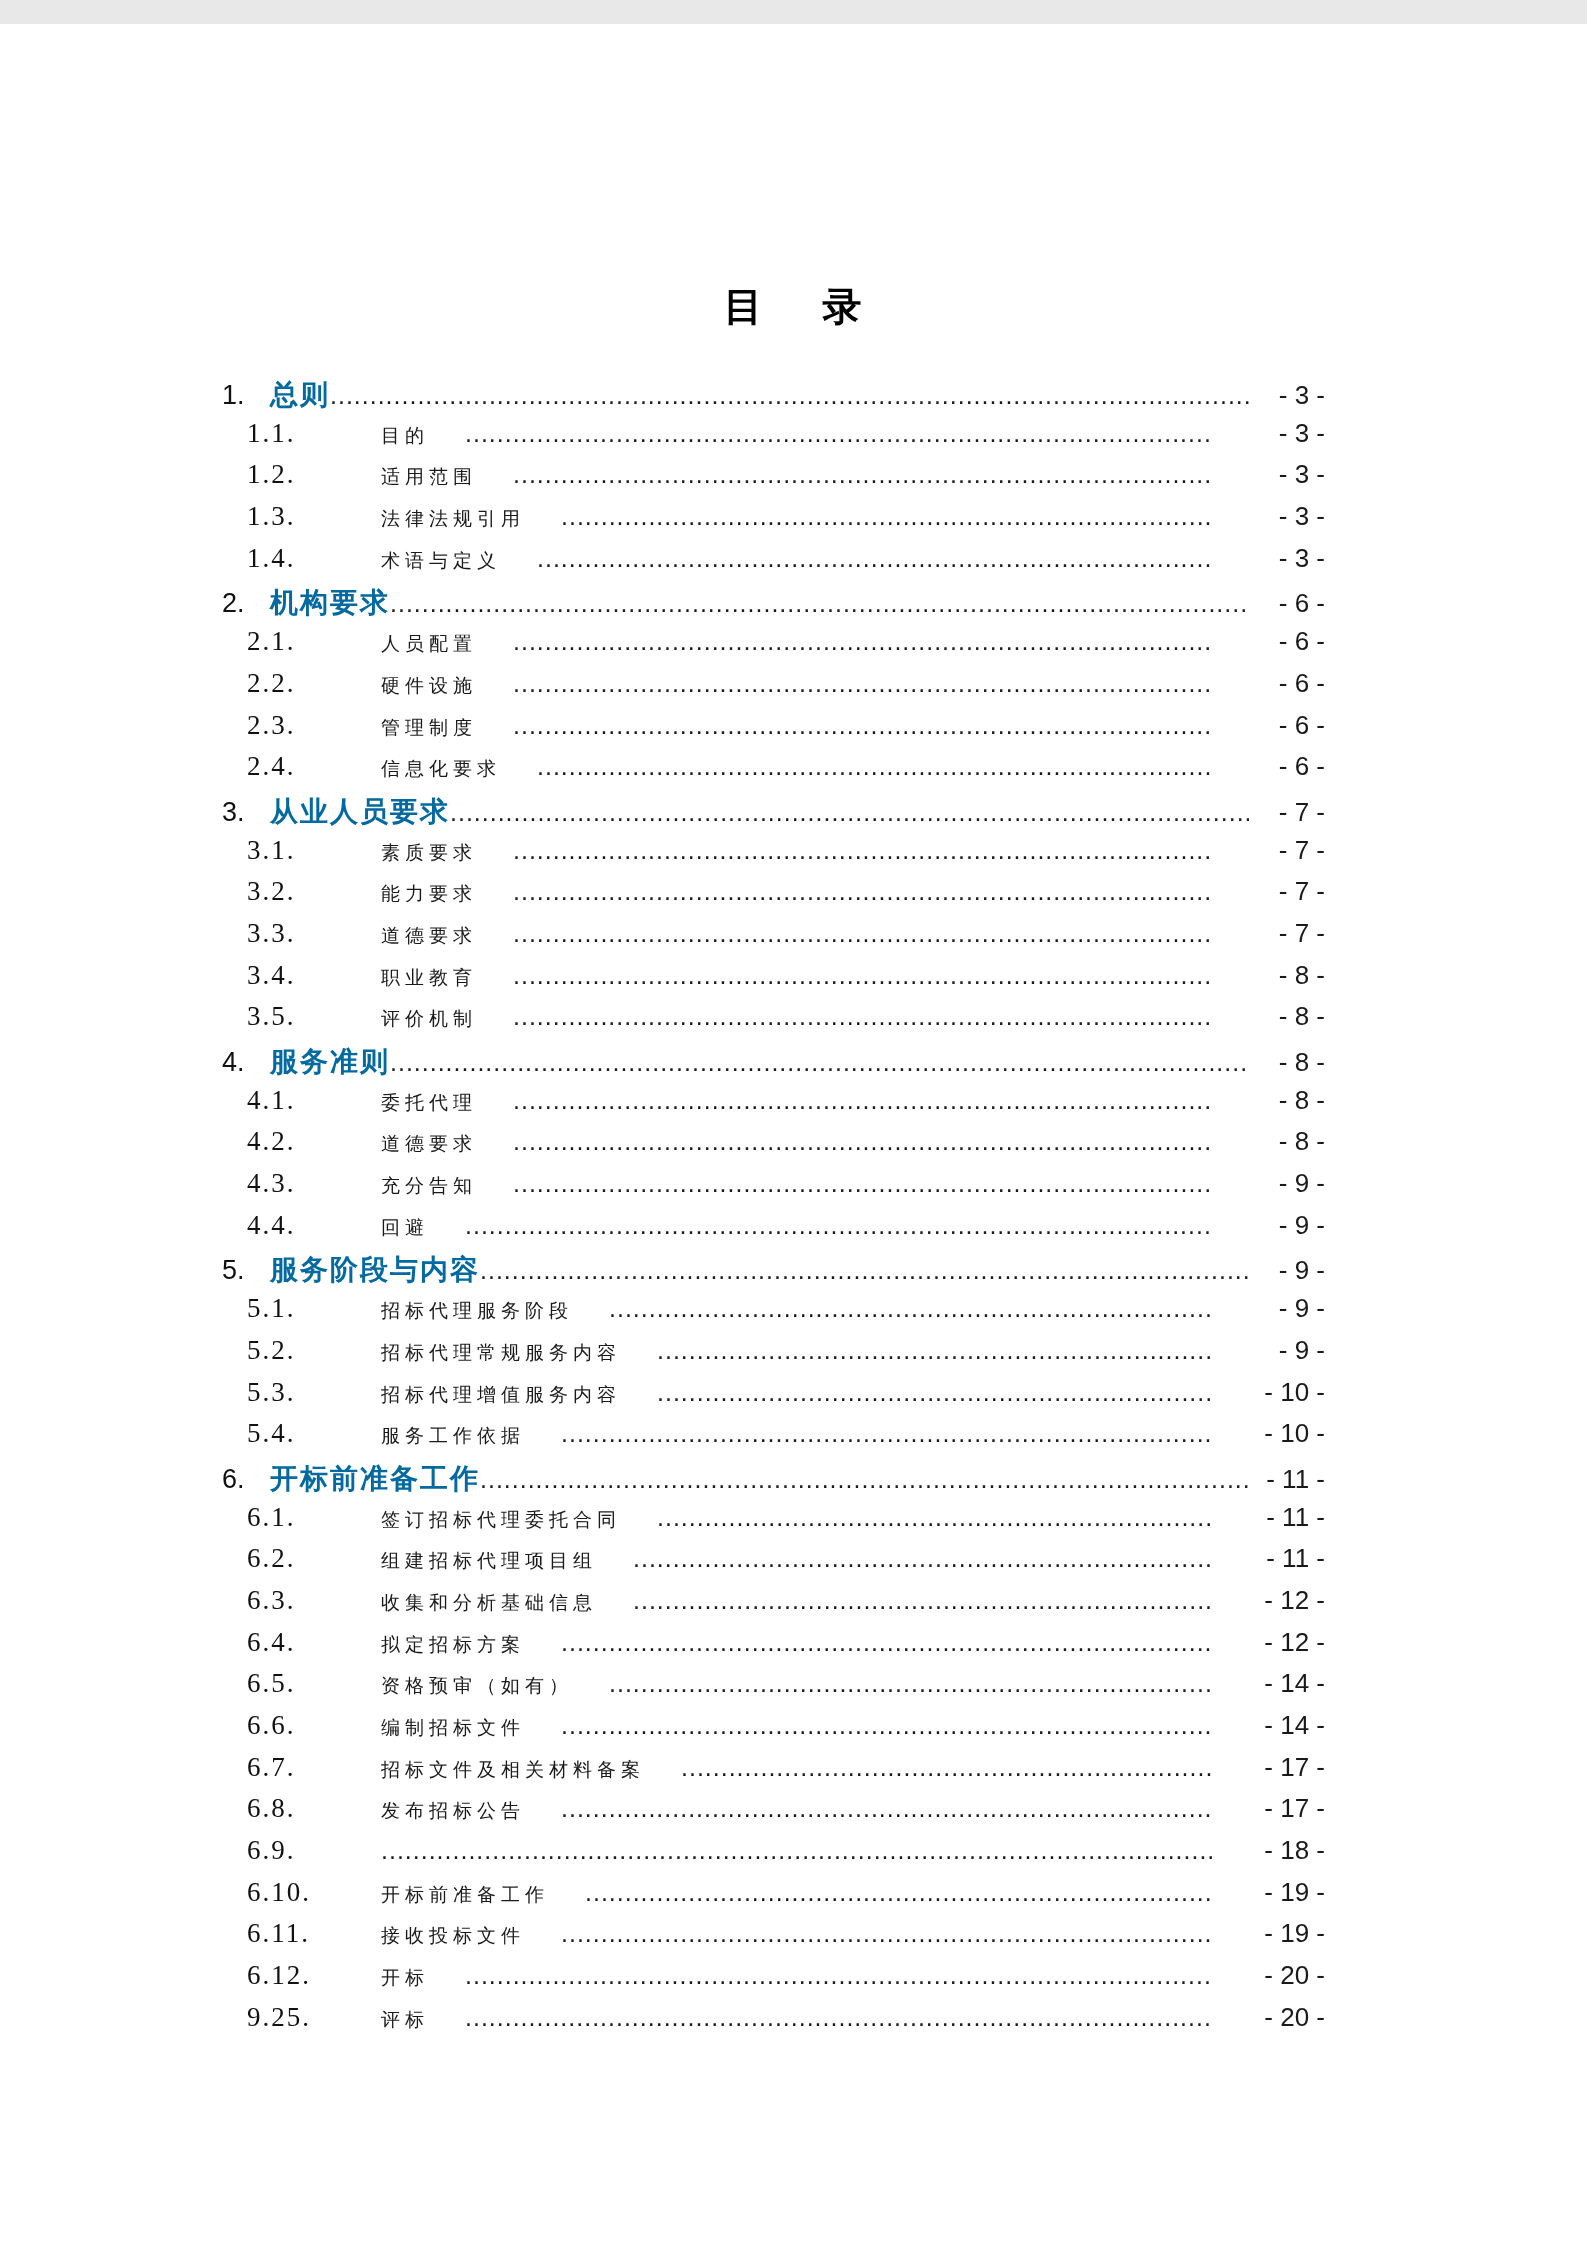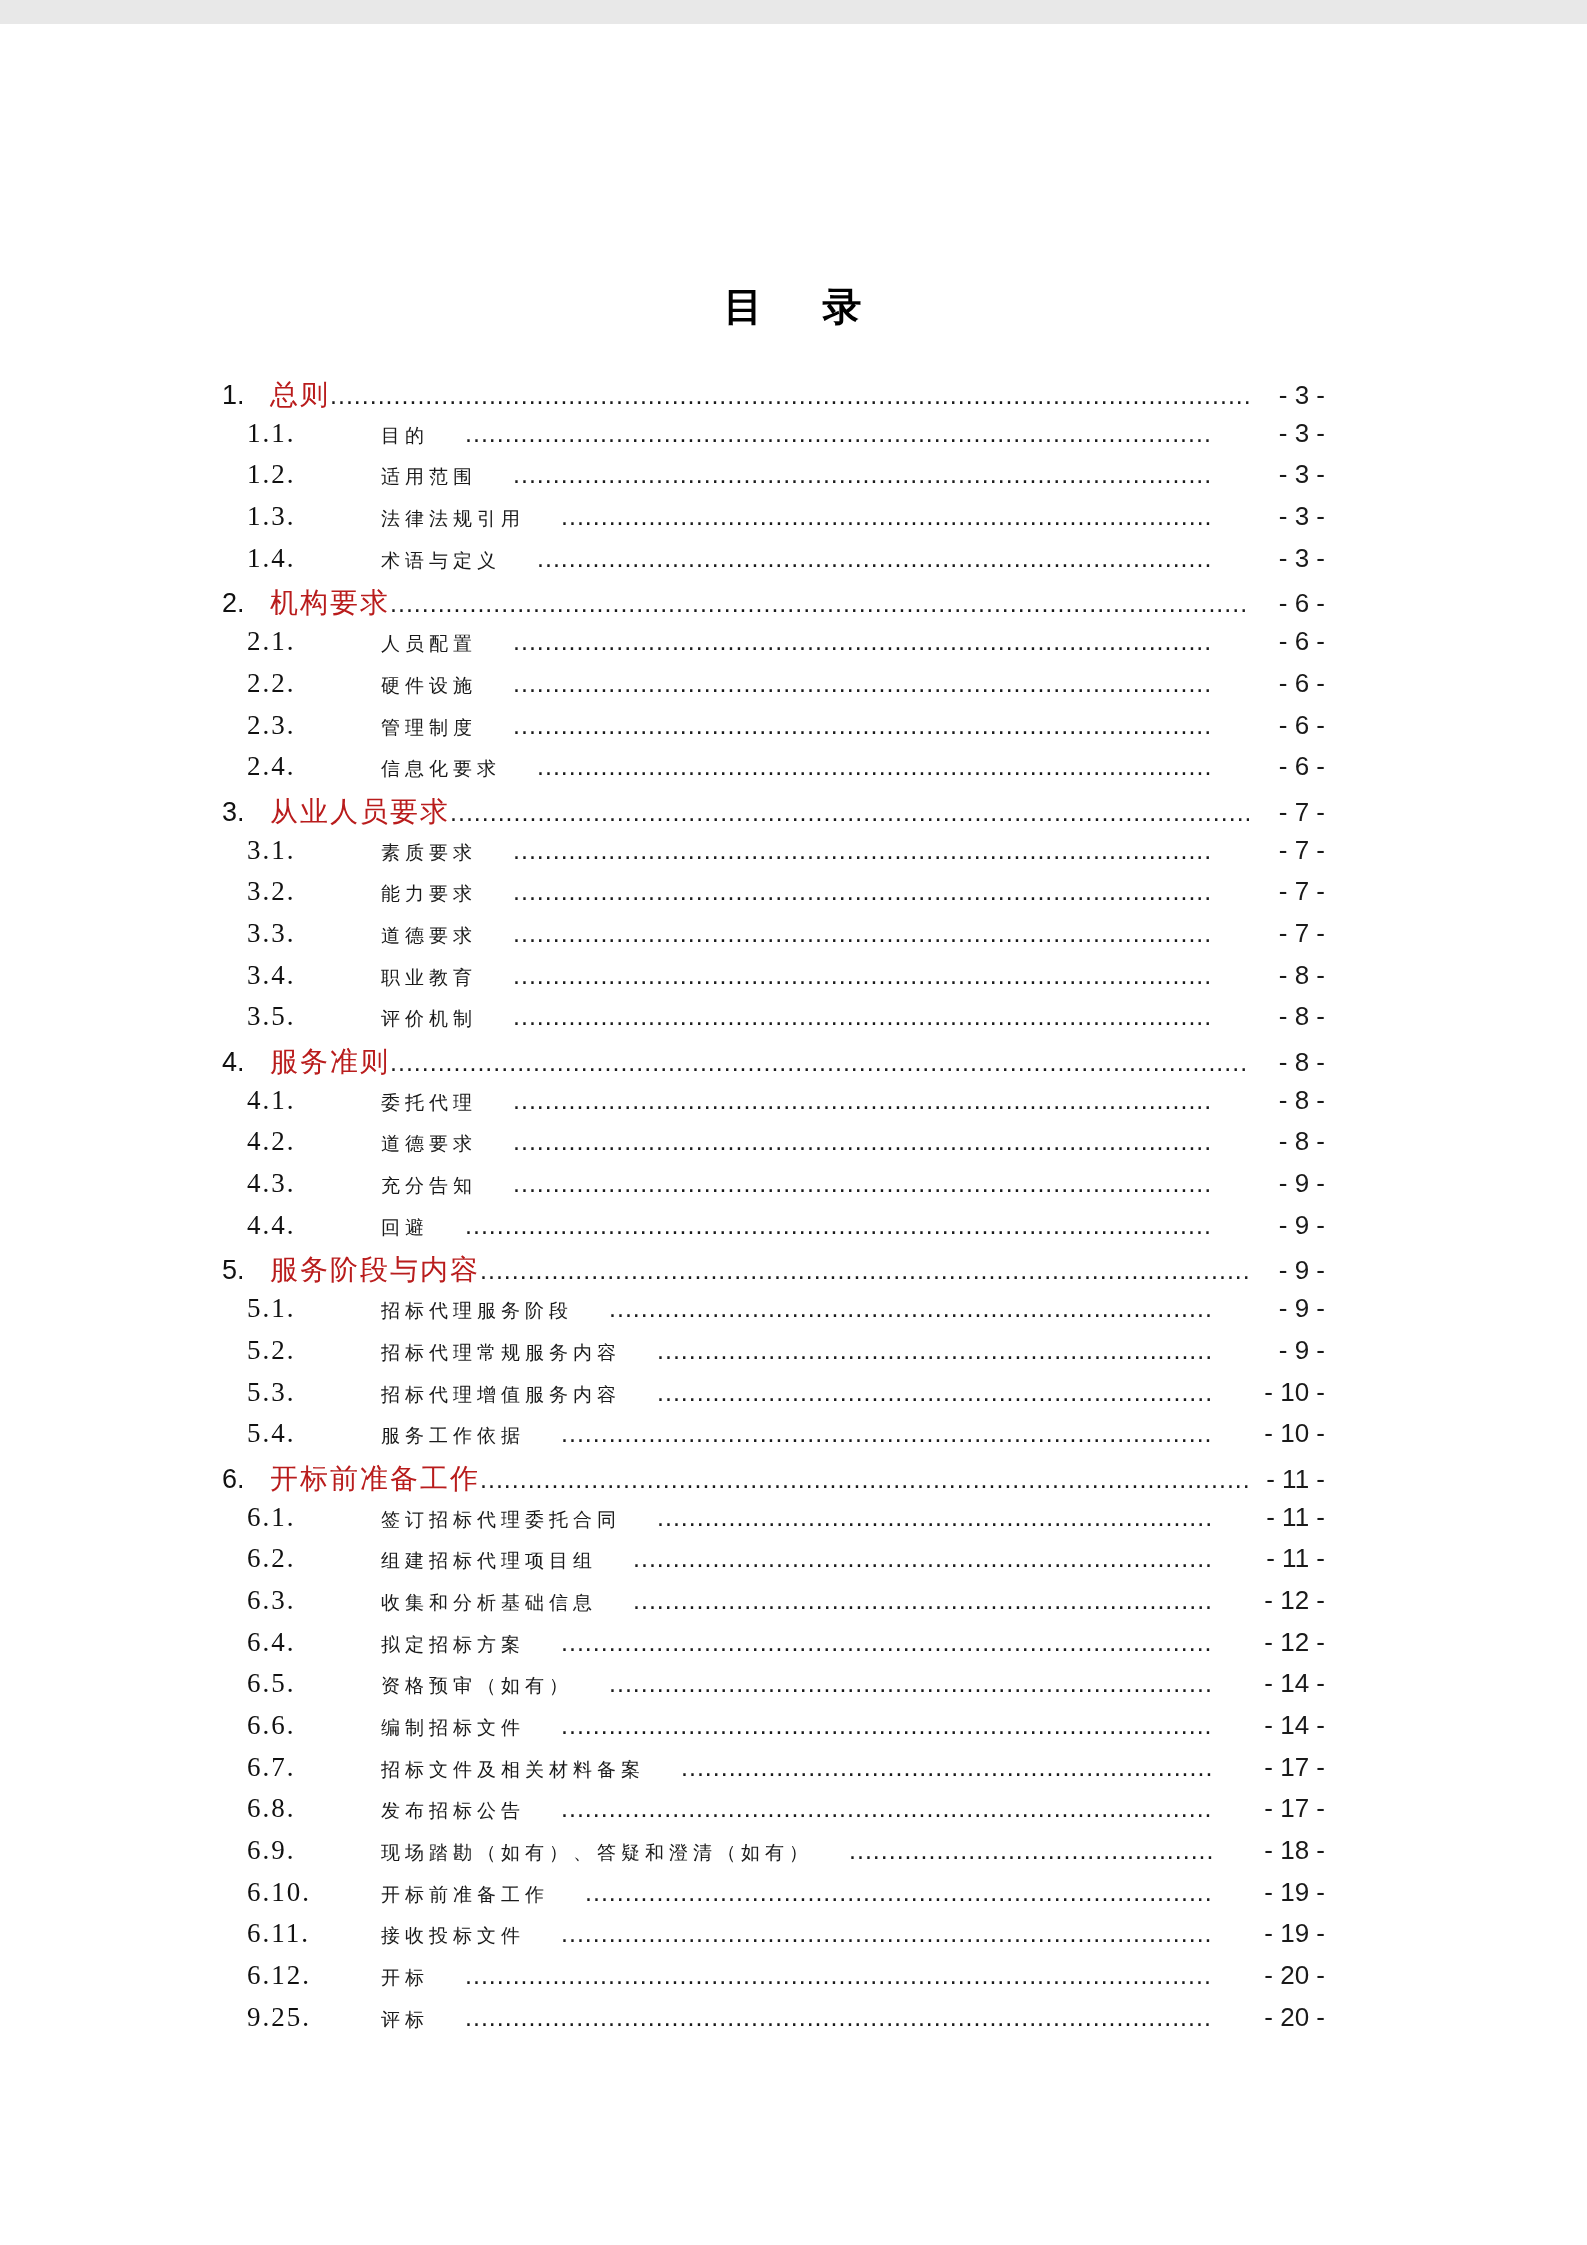--- a/index.html
+++ b/index.html
@@ -64,24 +64,24 @@
     padding-left:4px;
   }
   
   .l1 .num{
     font-family:"Liberation Sans", sans-serif;
     font-size:27px;
     min-width:48px;
   }
   .l1 .label{
     font-family:"Liberation Sans", sans-serif;
-    font-weight:400;
+    font-weight:700;
     font-size:28px;
     letter-spacing:2px;
-    color:#b91c1c;
+    color:#0369a1;
     text-align:right;
   }
   
   .l2{
     padding-left:25px;
     gap:36px;
   }
   .l2 .num{
     font-family:"Liberation Serif", serif;
     font-size:27px;
@@ -306,21 +306,20 @@
         <span class="pagenum">- 17 -</span>
       </div>
       <div class="row l2">
         <span class="num">6.8.</span>
         <span class="label">发布招标公告</span>
         <span class="dots">............................................................................................................................................................................................................................</span>
         <span class="pagenum">- 17 -</span>
       </div>
       <div class="row l2">
         <span class="num">6.9.</span>
-        <span class="label">现场踏勘（如有）、答疑和澄清（如有）</span>
         <span class="dots">............................................................................................................................................................................................................................</span>
         <span class="pagenum">- 18 -</span>
       </div>
       <div class="row l2">
         <span class="num">6.10.</span>
         <span class="label">开标前准备工作</span>
         <span class="dots">............................................................................................................................................................................................................................</span>
         <span class="pagenum">- 19 -</span>
       </div>
       <div class="row l2">

